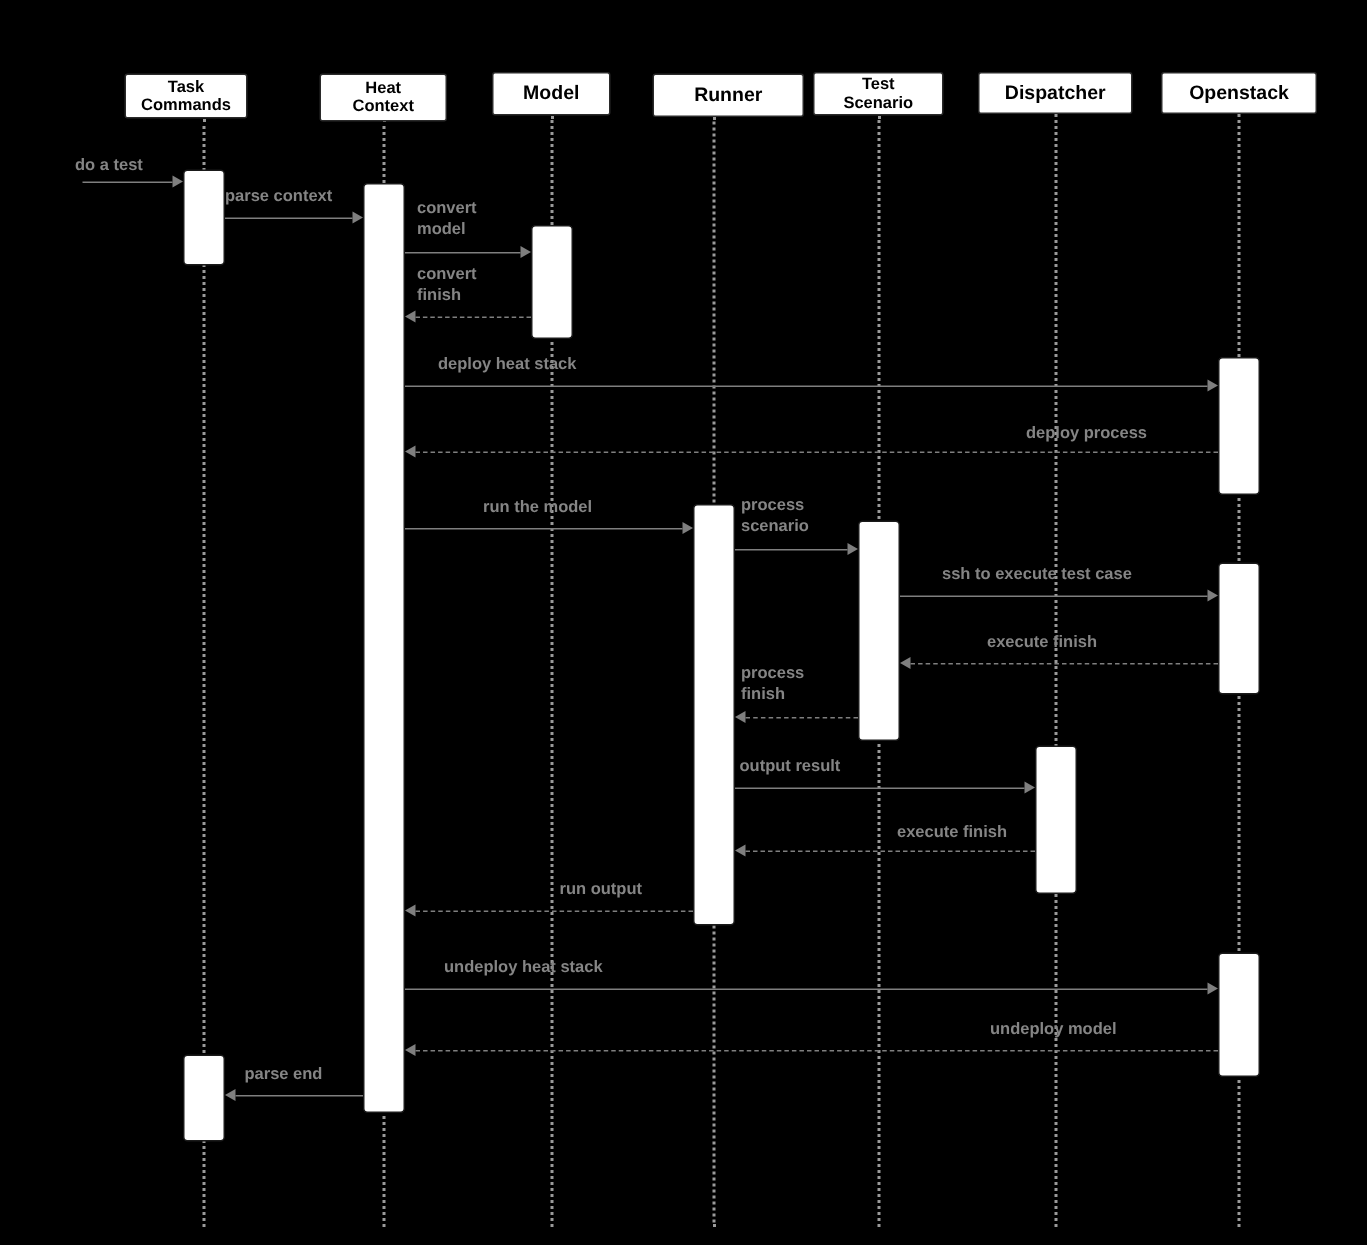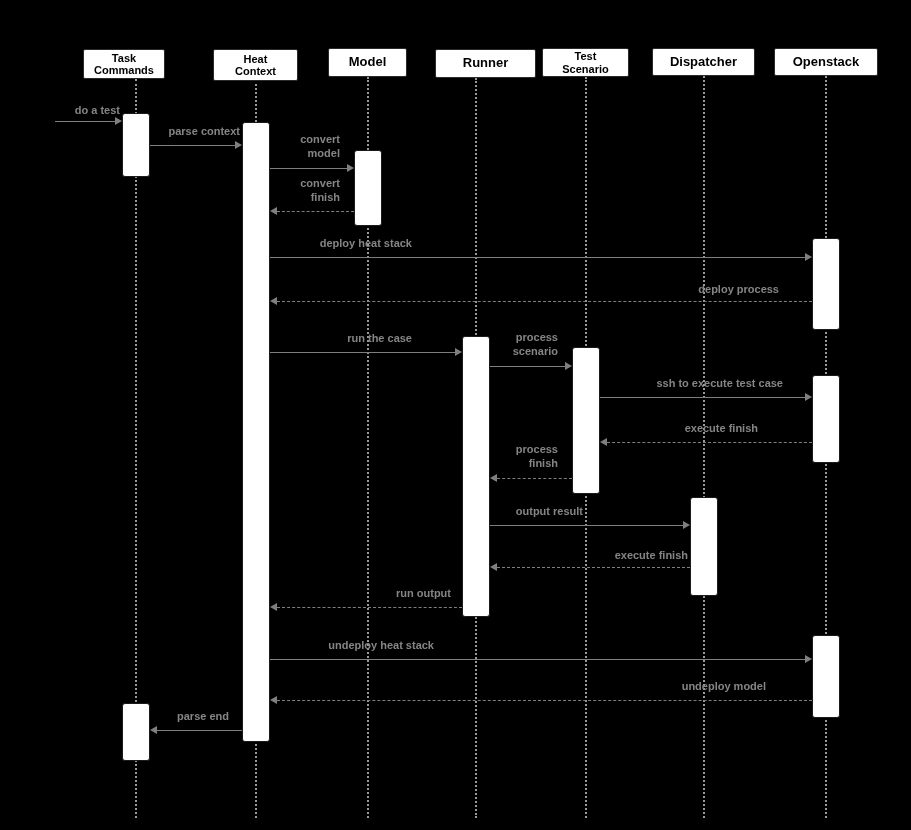--- a/index.html
+++ b/index.html
@@ -19,21 +19,21 @@
     position:absolute;width:28px;background:#fff;border:1px solid #1a1a1a;
     border-radius:3px;box-sizing:border-box;
   }
   .msg-line{position:absolute;height:0;border-top:1px solid #7f7f7f;}
   .msg-line.dashed{border-top-style:dashed;}
   .arrowhead{position:absolute;width:0;height:0;border-top:4px solid transparent;border-bottom:4px solid transparent;}
   .arrowhead.right{border-left:7px solid #7f7f7f;}
   .arrowhead.left{border-right:7px solid #7f7f7f;}
   .msg-label{
     position:absolute;color:#858585;font-size:11px;font-weight:bold;
-    text-align:right;white-space:pre-line;line-height:1.25;
+    text-align:left;white-space:pre-line;line-height:1.25;
   }
 </style>
 </head>
 <body>
 
 <div id="canvas">
 
   <div class="lifeline" style="left:135px;top:79px;height:739px"></div>
   <div class="lifeline" style="left:255px;top:79px;height:739px"></div>
   <div class="lifeline" style="left:367px;top:77px;height:741px"></div>
@@ -87,21 +87,21 @@
 
   <div class="msg">
     <div class="msg-line dashed" style="left:277px;top:301px;width:535px"></div>
     <div class="arrowhead left" style="left:270px;top:297px"></div>
     <div class="msg-label" style="left:684px;top:283px;width:95px">deploy process</div>
   </div>
 
   <div class="msg">
     <div class="msg-line" style="left:270px;top:352px;width:185px"></div>
     <div class="arrowhead right" style="left:455px;top:348px"></div>
-    <div class="msg-label" style="left:322px;top:332px;width:90px">run the case</div>
+    <div class="msg-label" style="left:322px;top:332px;width:90px">run the model</div>
   </div>
 
   <div class="msg">
     <div class="msg-line" style="left:490px;top:366px;width:75px"></div>
     <div class="arrowhead right" style="left:565px;top:362px"></div>
     <div class="msg-label" style="left:494px;top:331px;width:64px">process
 scenario</div>
   </div>
 
   <div class="msg">

